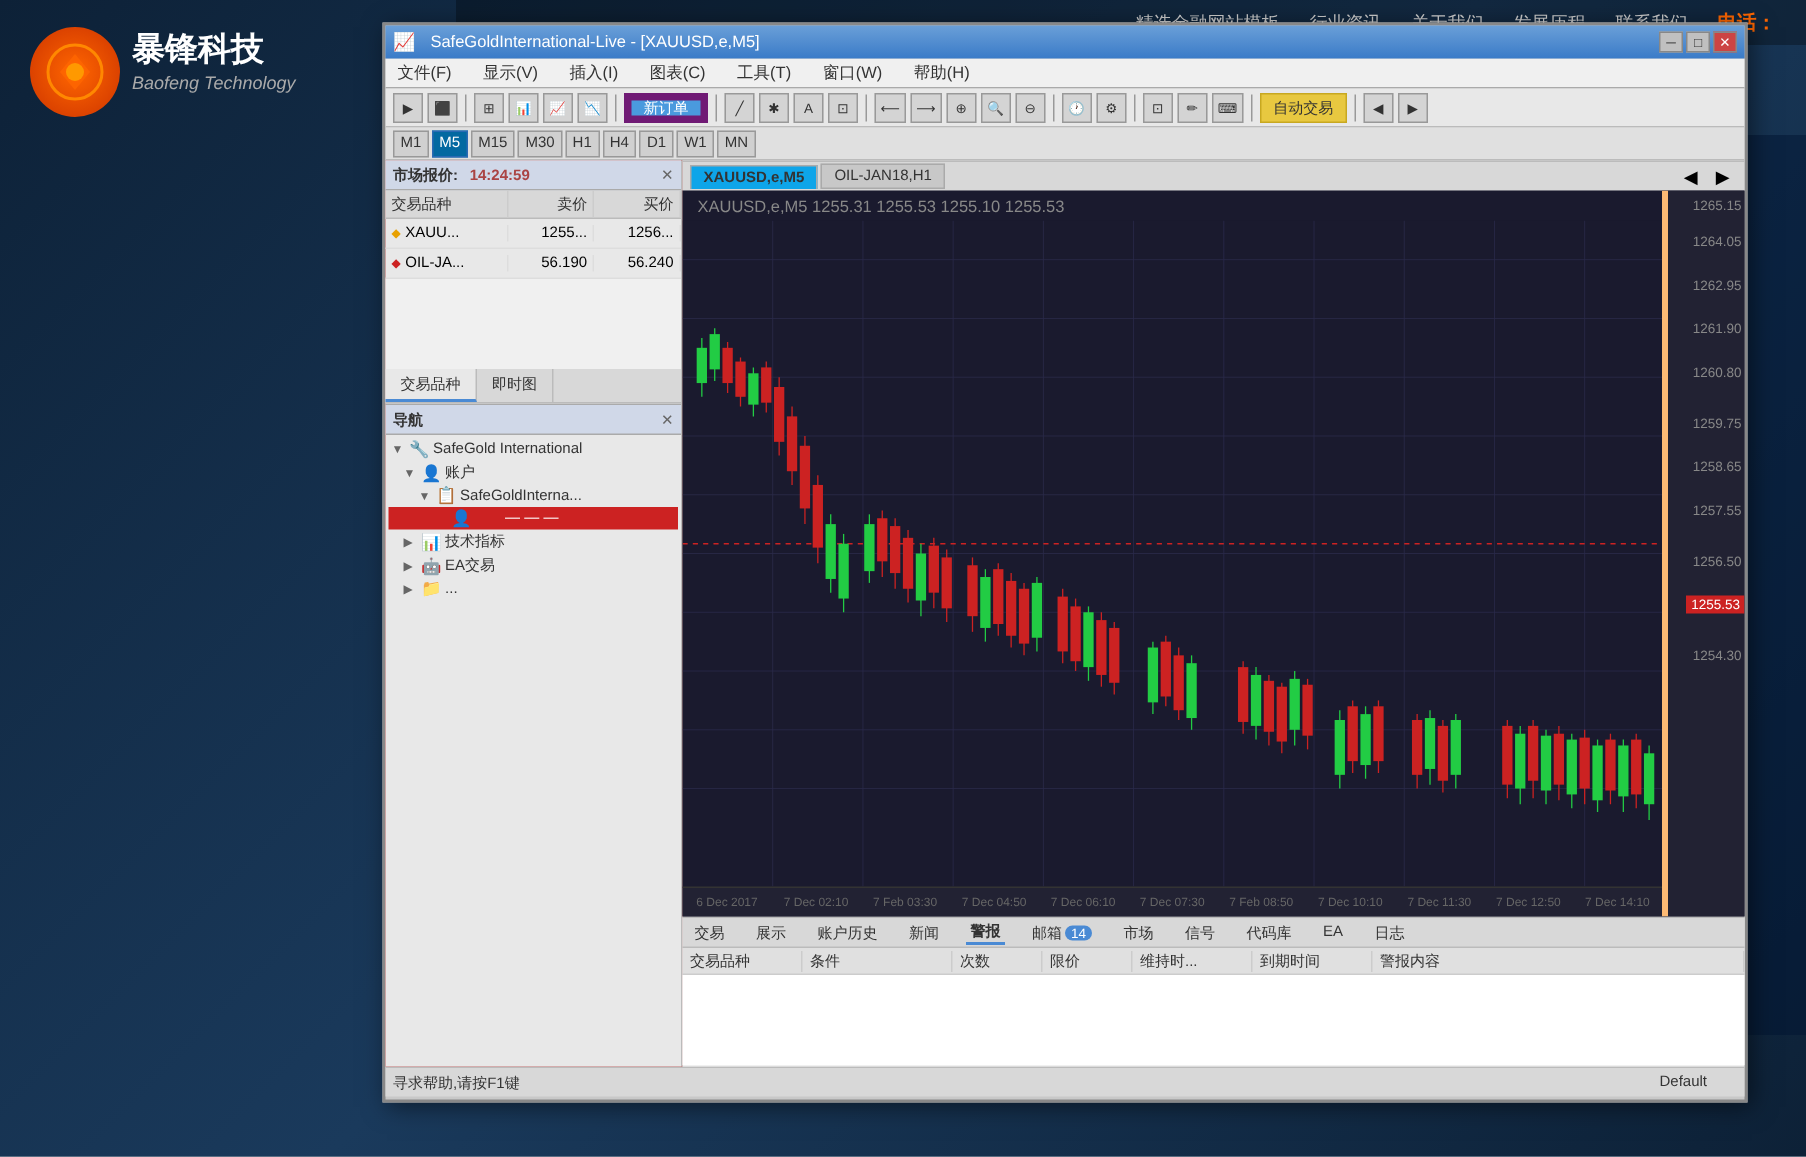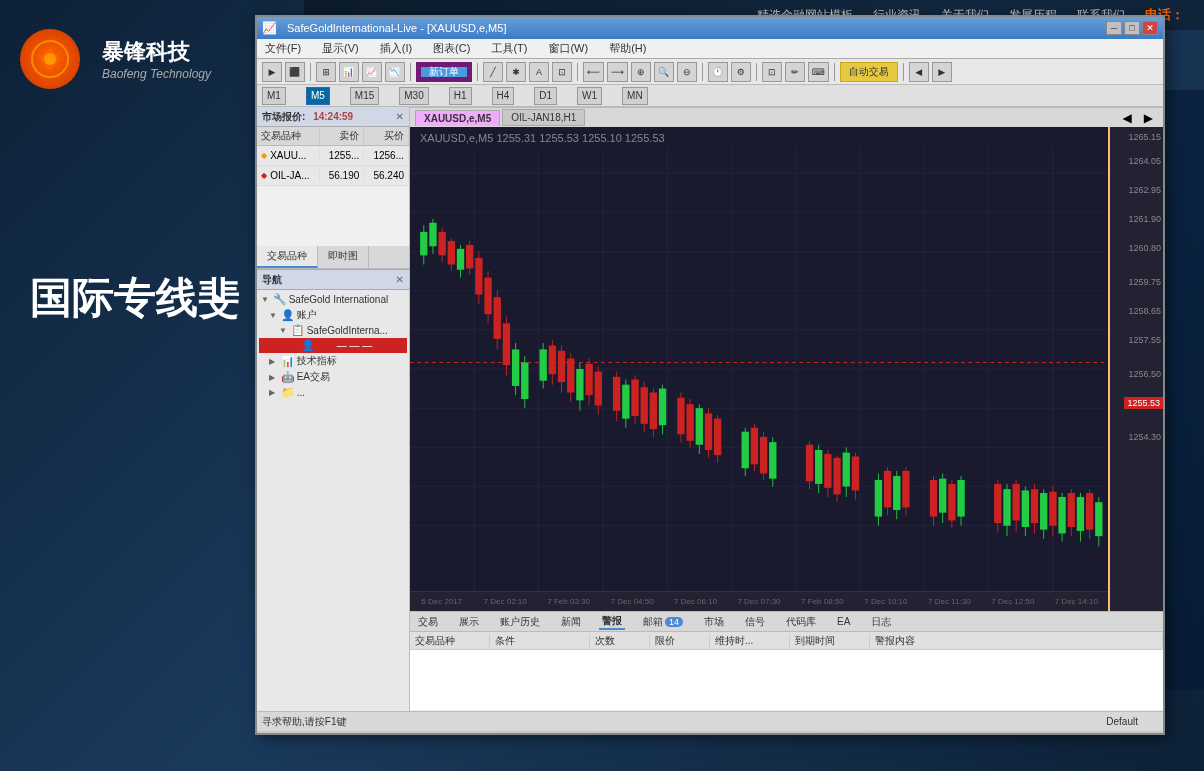--- a/index.html
+++ b/index.html
@@ -15,21 +15,21 @@
     .website-topnav {
       position: absolute; top: 0; right: 0; width: 900px; height: 30px;
       background: rgba(0,0,0,0.3); display: flex; align-items: center; justify-content: flex-end;
       padding-right: 20px; gap: 20px;
     }
     .website-topnav span { color: #ccc; font-size: 12px; cursor: pointer; }
     .website-topnav .phone { color: #ff6600; font-size: 13px; font-weight: bold; }
 
     
     .website-logo {
-      position: absolute; top: 29px; left: 20px; display: flex; align-items: center; gap: 22px;
+      position: absolute; top: 18px; left: 20px; display: flex; gap: 8px;
     }
     .logo-icon {
       width: 60px; height: 60px;
       background: radial-gradient(circle, #ff6600, #cc3300);
       border-radius: 50%; display: flex; align-items: center; justify-content: center;
       font-size: 24px; color: white;
     }
     .logo-text { color: white; }
     .logo-text .cn { font-size: 22px; font-weight: bold; }
     .logo-text .en { font-size: 12px; color: #aaa; font-style: italic; }
@@ -85,37 +85,37 @@
       font-size: 9px; color: #333; cursor: pointer; display: flex; align-items: center;
       justify-content: center; padding: 0 3px;
     }
     .tb-sep { width: 1px; height: 18px; background: #999; margin: 0 2px; }
     .tb-btn-new { background: #4a9ade; color: white; padding: 0 8px; font-size: 10px; border: 5px solid #701a75; }
     .tb-btn-auto { background: #e8c840; color: #333; padding: 0 8px; font-size: 10px; border: 1px solid #c8a820; }
 
     
     .tfbar {
       height: 22px; background: #e0e0e0; border-bottom: 1px solid #bbb;
-      display: flex; align-items: center; padding: 0 5px; gap: 20px;
+      display: flex; align-items: center; padding: 0 5px; gap: 2px;
     }
     .tf-btn {
       height: 18px; min-width: 22px; background: #d0d0d0; border: 1px solid #999;
       font-size: 10px; color: #333; cursor: pointer; display: flex; align-items: center;
       justify-content: center; padding: 0 4px;
     }
     .tf-btn.active { background: #0369a1; color: white; border-color: #2a6ab4; }
 
     
     .main-content {
       display: flex; height: calc(100% - 90px - 22px);
     }
 
     
     .left-panel {
-      width: 153px; background: #b91c1c; border-right: 1px solid #bbb;
+      width: 198px; background: #b91c1c; border-right: 1px solid #bbb;
       display: flex; flex-direction: column; flex-shrink: 0;
     }
 
     
     .market-watch {
       background: #e8e8e8; border-bottom: 1px solid #aaa;
     }
     .panel-header {
       height: 20px; background: #d0d8e8; border-bottom: 1px solid #aaa;
       display: flex; align-items: center; padding: 0 5px; justify-content: space-between;
@@ -175,21 +175,21 @@
 
     
     .chart-area {
       flex: 1; background: #1a1a2e; position: relative; overflow: hidden;
     }
     .chart-header {
       position: absolute; top: 5px; left: 10px; color: #888; font-size: 11px; z-index: 2;
     }
     .chart-price-axis {
       position: absolute; right: 0; top: 0; width: 55px; height: 100%;
-      background: #222233; border-left: 2px solid #fdba74; color: #888; font-size: 9px;
+      background: #222233; border-left: 4px solid #fdba74; color: #888; font-size: 9px;
     }
     .price-label {
       position: absolute; right: 2px; font-size: 9px; color: #888;
       transform: translateY(-50%);
     }
     .price-label.current {
       background: #cc2222; color: white; padding: 1px 3px; right: 0;
     }
 
     
@@ -203,21 +203,21 @@
 
     
     .chart-tabs {
       height: 20px; background: #d8d8d8; border-top: 1px solid #bbb;
       display: flex; align-items: center; padding: 0 5px; gap: 2px;
     }
     .chart-tab {
       font-size: 10px; padding: 2px 8px; background: #c8c8c8; border: 1px solid #aaa;
       cursor: pointer; color: #333;
     }
-    .chart-tab.active { background: #f0abfc; border-bottom: none; font-weight: bold; }
+    .chart-tab.active { background: #0ea5e9; border-bottom: none; font-weight: bold; }
 
     
     .alerts-panel {
       height: 100px; background: #f0f0f0; border-top: 1px solid #bbb;
     }
     .alerts-header {
       height: 20px; background: #d8d8d8; display: flex; align-items: center;
       padding: 0 5px; gap: 15px; border-bottom: 1px solid #bbb; overflow-x: auto;
     }
     .alerts-tab {
@@ -279,21 +279,20 @@
       <circle cx="20" cy="20" r="6" fill="#ff9900"></circle>
     </svg>
   </div>
   <div class="logo-text">
     <div class="cn">暴锋科技</div>
     <div class="en">Baofeng Technology</div>
   </div>
 </div>
 
 <div class="website-heading">
-  <h1>国际专线斐</h1>
 </div>
 
 <div class="website-right-deco"></div>
 
 <div class="mt4-window">
 
   <div class="titlebar">
     <span style="font-size:12px; margin-right:5px;">📈</span>
     <span class="titlebar-title">SafeGoldInternational-Live - [XAUUSD,e,M5]</span>
     <div class="titlebar-btns">

